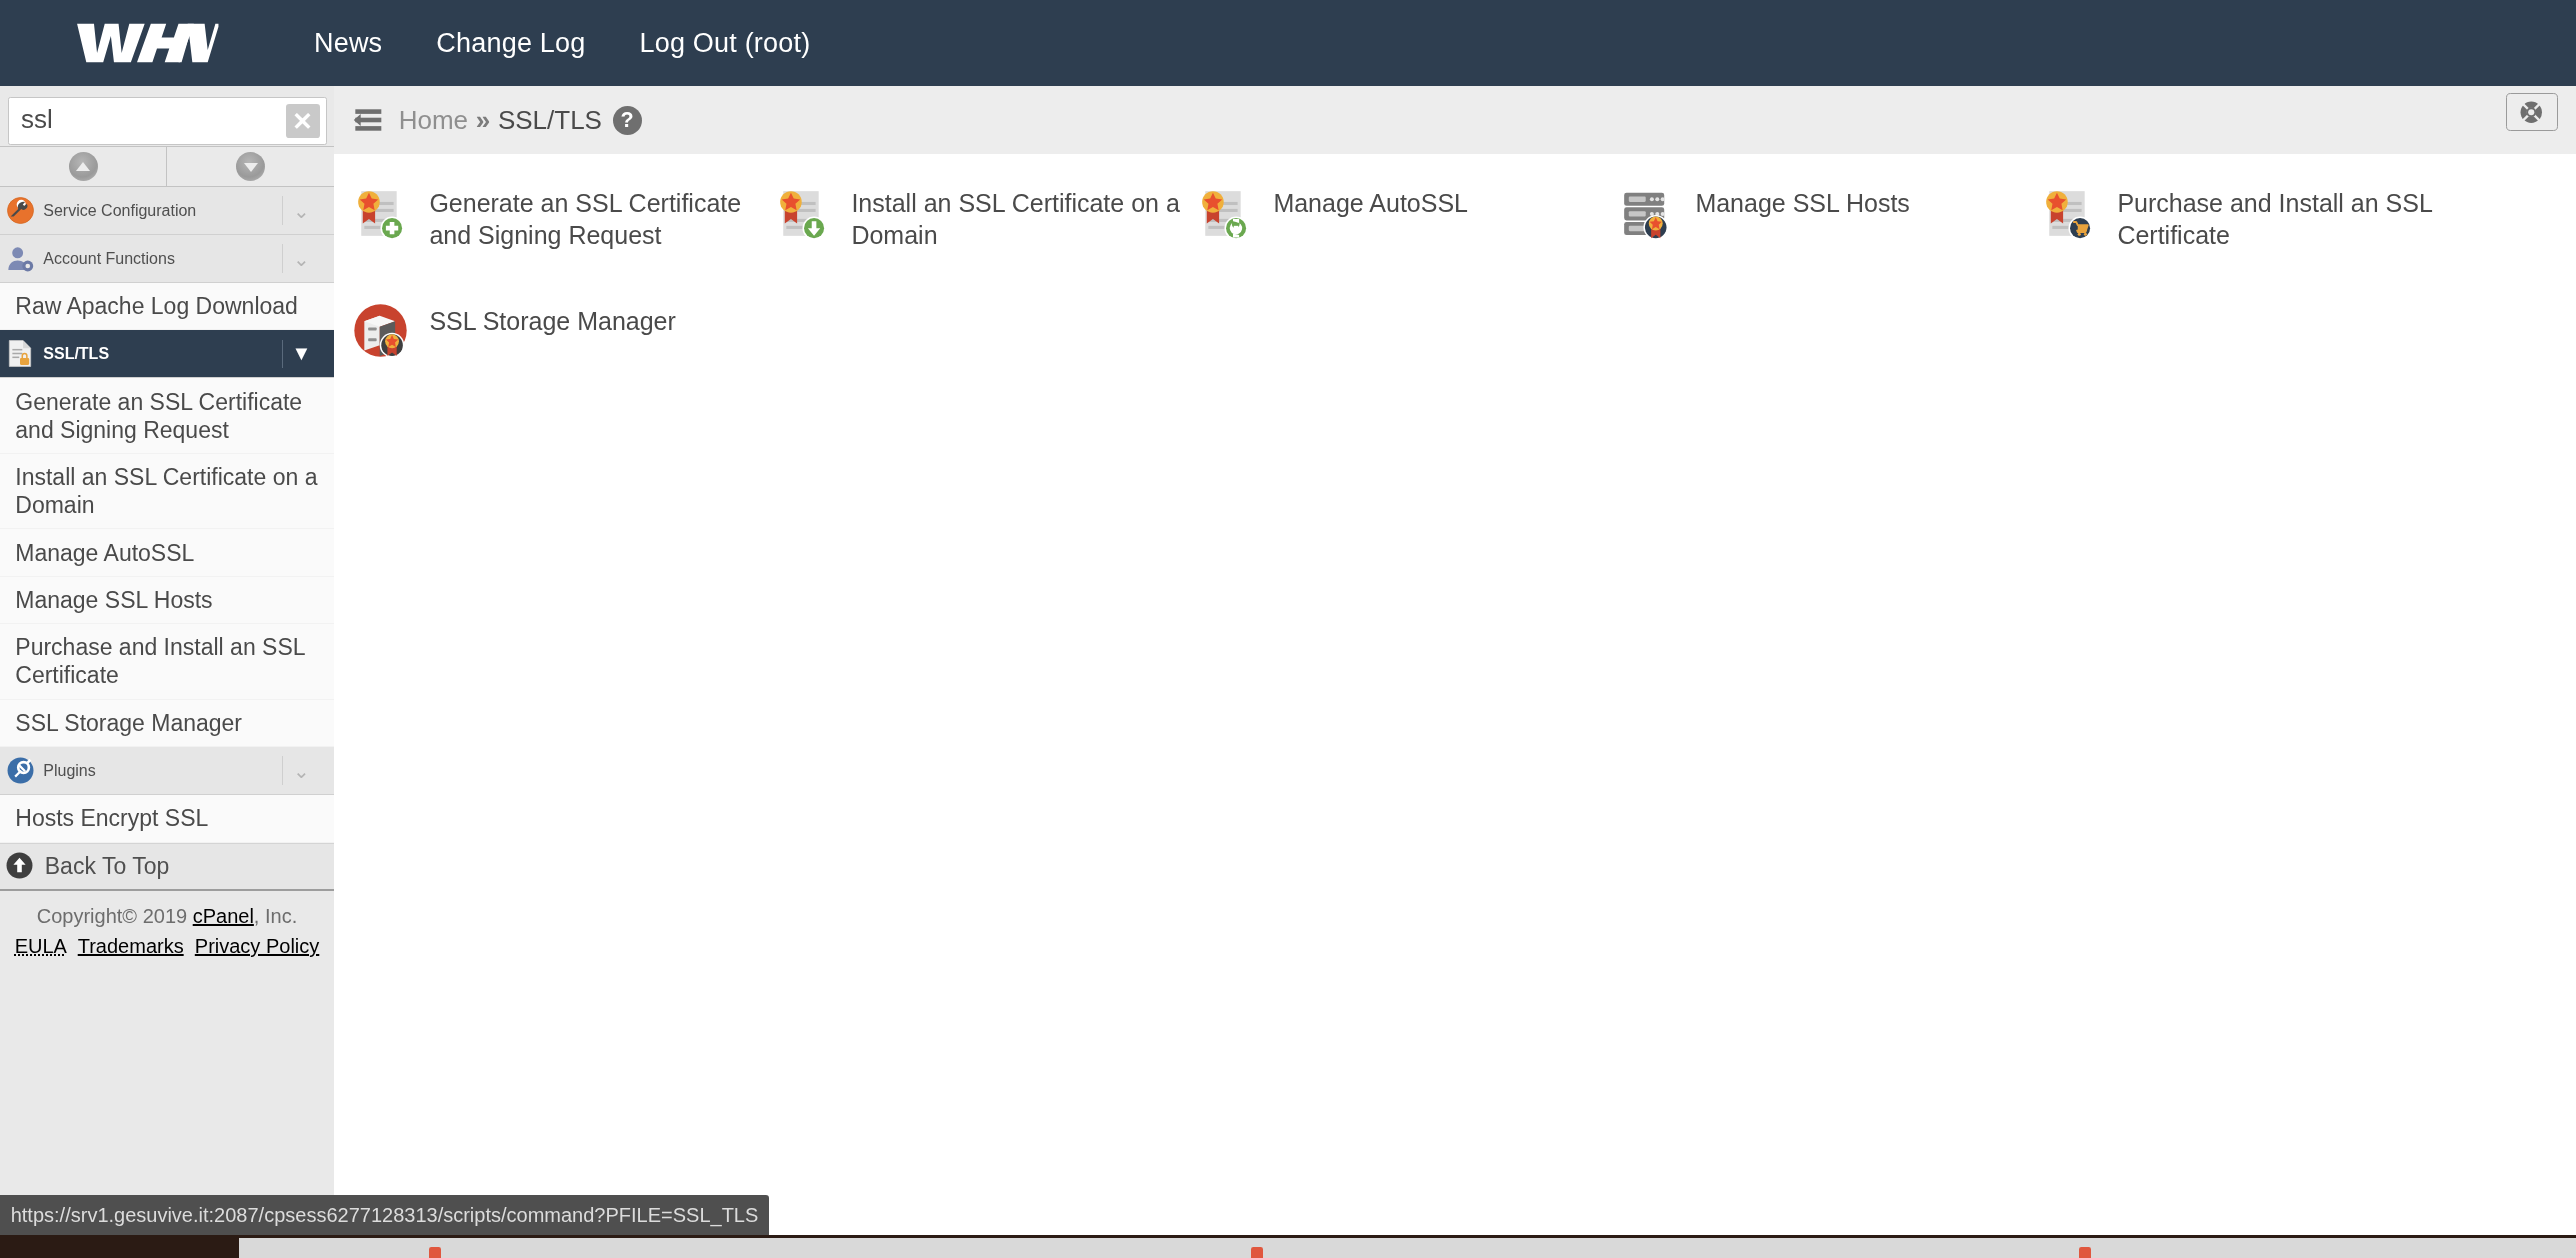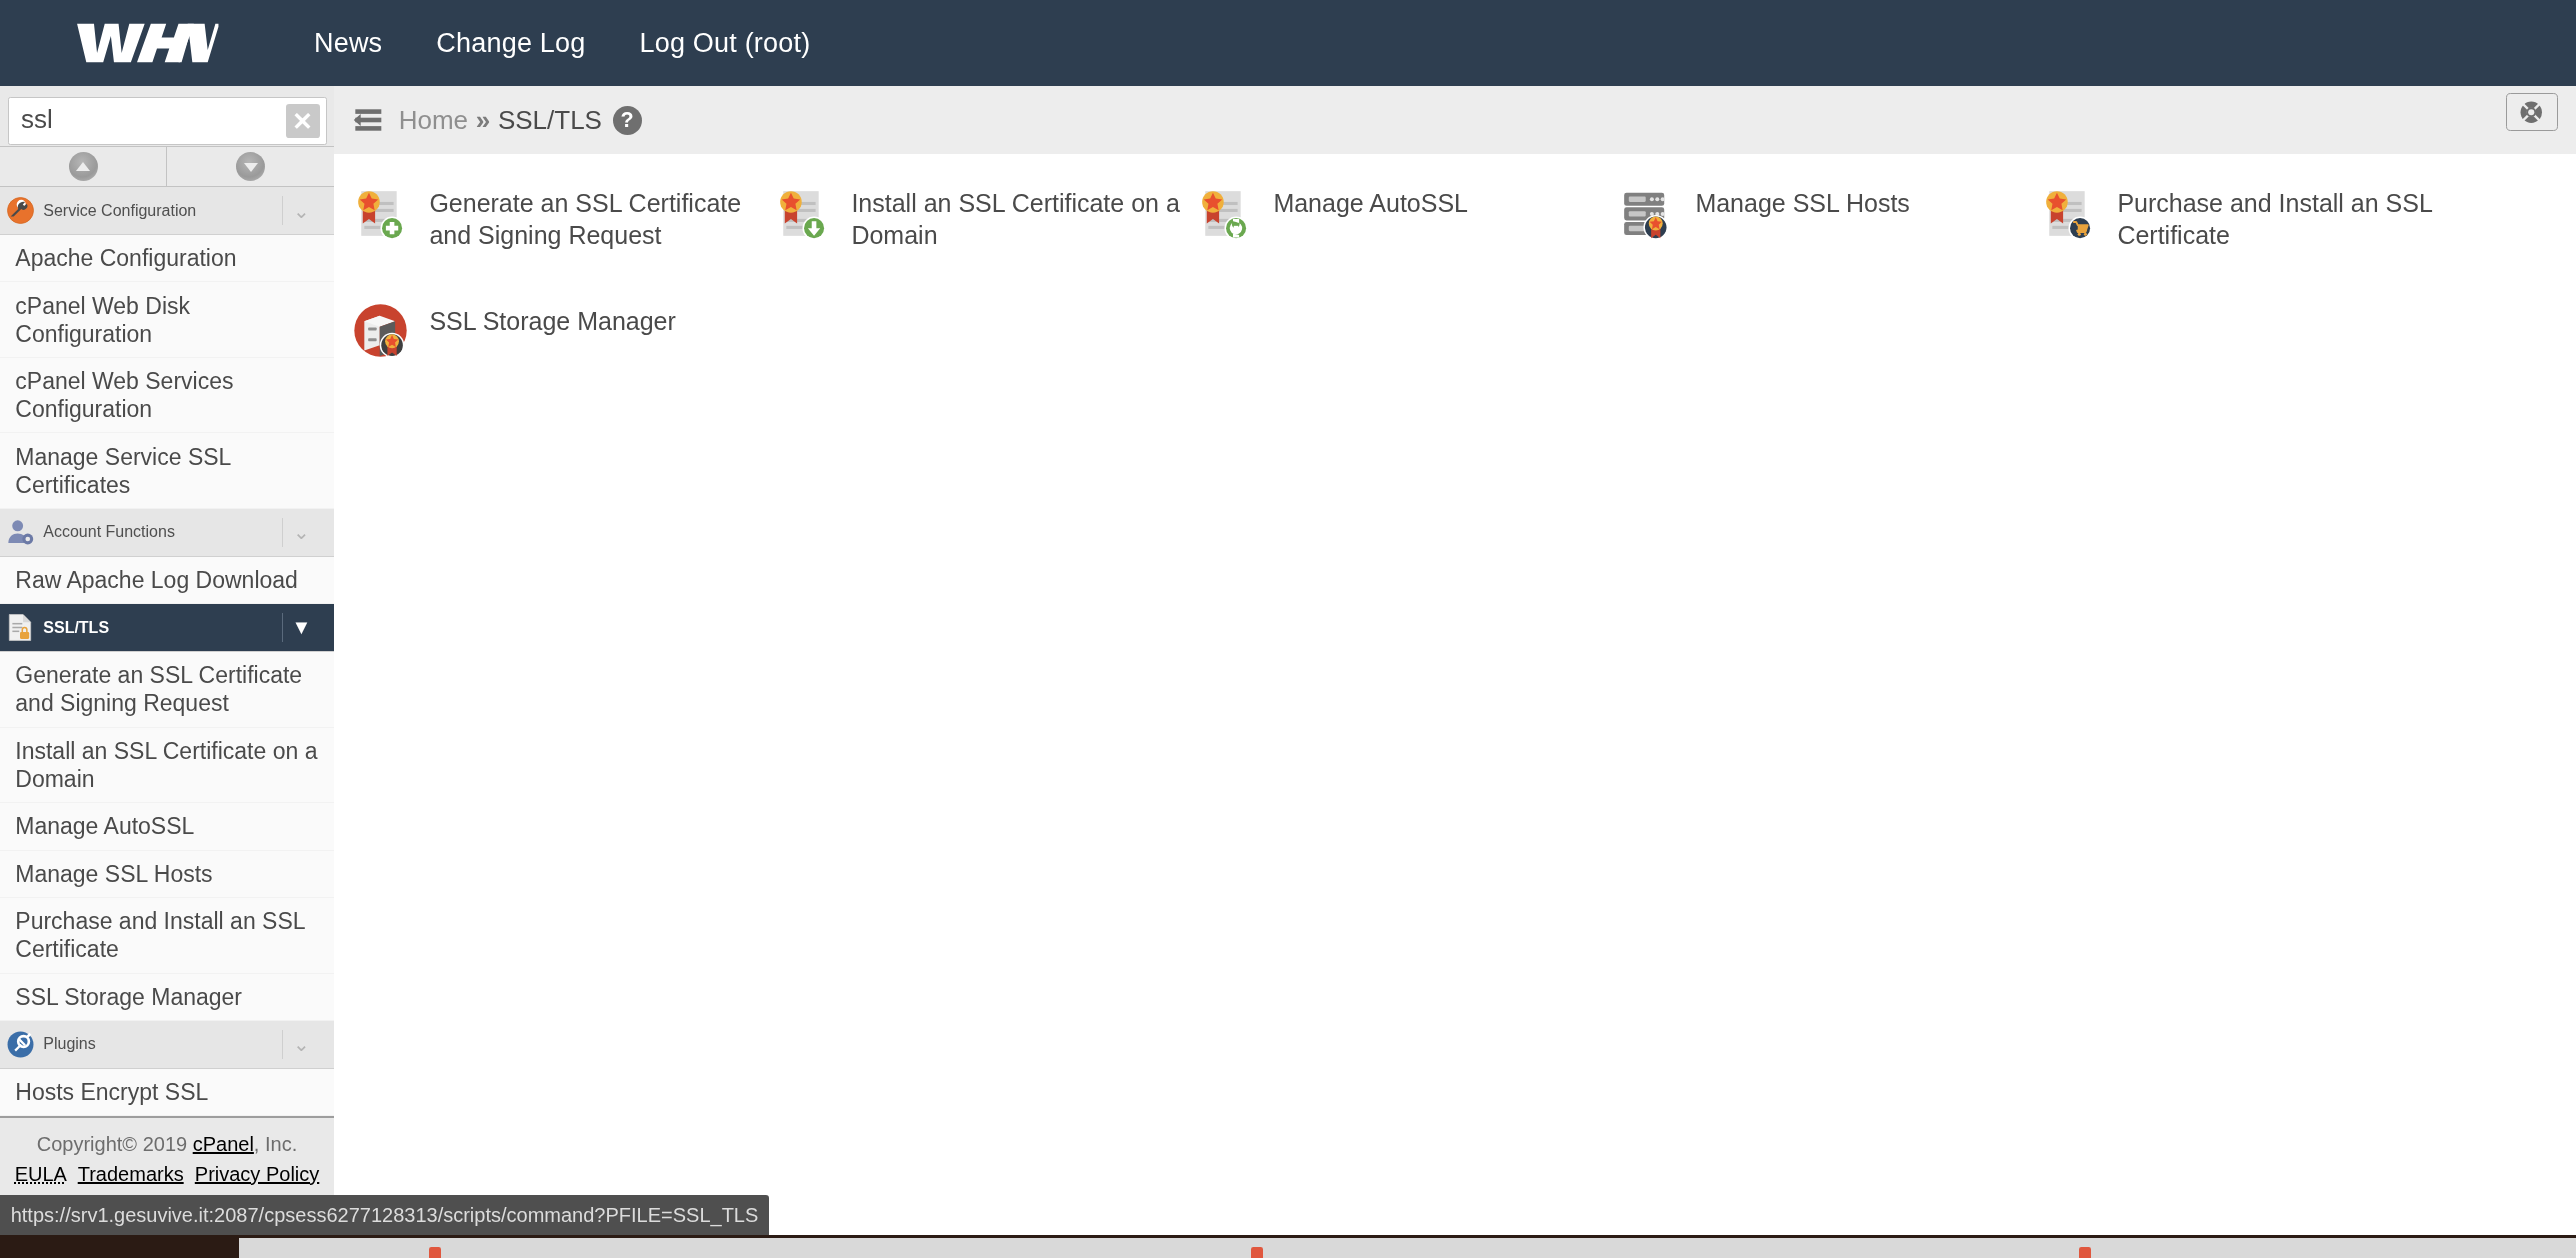--- a/index.html
+++ b/index.html
@@ -334,26 +334,20 @@
       <svg width="29" height="29" viewBox="0 0 38 38">
         <circle cx="19" cy="19" r="17" fill="#e8722c"></circle>
         <path d="M11 26 l9-9 a6 6 0 1 1 6-6 l-9 9 z" fill="#ffffff"></path>
         <path d="M10 27 l10-10 a5 5 0 0 0 7-7 l-3 3 -2-2 3-3 a7 7 0 0 0-9 9 l-10 10 z" fill="#4a4a4a"></path>
         <circle cx="19" cy="19" r="17" fill="none" stroke="#d3661f" stroke-width="1"></circle>
       </svg>
     </span>
     <span class="glabel">Service Configuration</span>
     <span class="gdivider"></span>
     <span class="gchev">⌄</span>
-  </div>
-  <div class="nav-items">
-    <a class="nav-item" href="#">Apache Configuration</a>
-    <a class="nav-item" href="#">cPanel Web Disk Configuration</a>
-    <a class="nav-item" href="#">cPanel Web Services Configuration</a>
-    <a class="nav-item" href="#">Manage Service SSL Certificates</a>
   </div>
 
   <div class="nav-group-head">
     <span class="gicon">
       <svg width="28" height="28" viewBox="0 0 36 36">
         <circle cx="15" cy="10" r="7" fill="#7d8ab4"></circle>
         <path d="M3 32 c0-8 6-12 12-12 s12 4 12 12 z" fill="#7d8ab4"></path>
         <circle cx="28" cy="27" r="7" fill="#6c7aa6"></circle>
         <circle cx="28" cy="27" r="3" fill="#e9e9e9"></circle>
       </svg>
@@ -401,20 +395,29 @@
       </svg>
     </span>
     <span class="glabel">Plugins</span>
     <span class="gdivider"></span>
     <span class="gchev">⌄</span>
   </div>
   <div class="nav-items">
     <a class="nav-item" href="#">Hosts Encrypt SSL</a>
   </div>
 
+  <div class="back-to-top">
+    <span class="bicon">
+      <svg width="29" height="29" viewBox="0 0 38 38">
+        <circle cx="19" cy="19" r="17" fill="#3f3f3f"></circle>
+        <path d="M19 9 l8 9 h-5 v10 h-6 v-10 h-5 z" fill="#ffffff"></path>
+      </svg>
+    </span>
+    <span class="blabel">Back To Top</span>
+  </div>
 
   <div class="copyright">
     <div>
       <span>Copyright© 2019 </span><a href="#">cPanel</a><span>, Inc.</span>
     </div>
     <div>
       <a class="dotted" href="#">EULA</a>&nbsp;
       <a href="#">Trademarks</a>&nbsp;
       <a href="#">Privacy Policy</a>
     </div>

